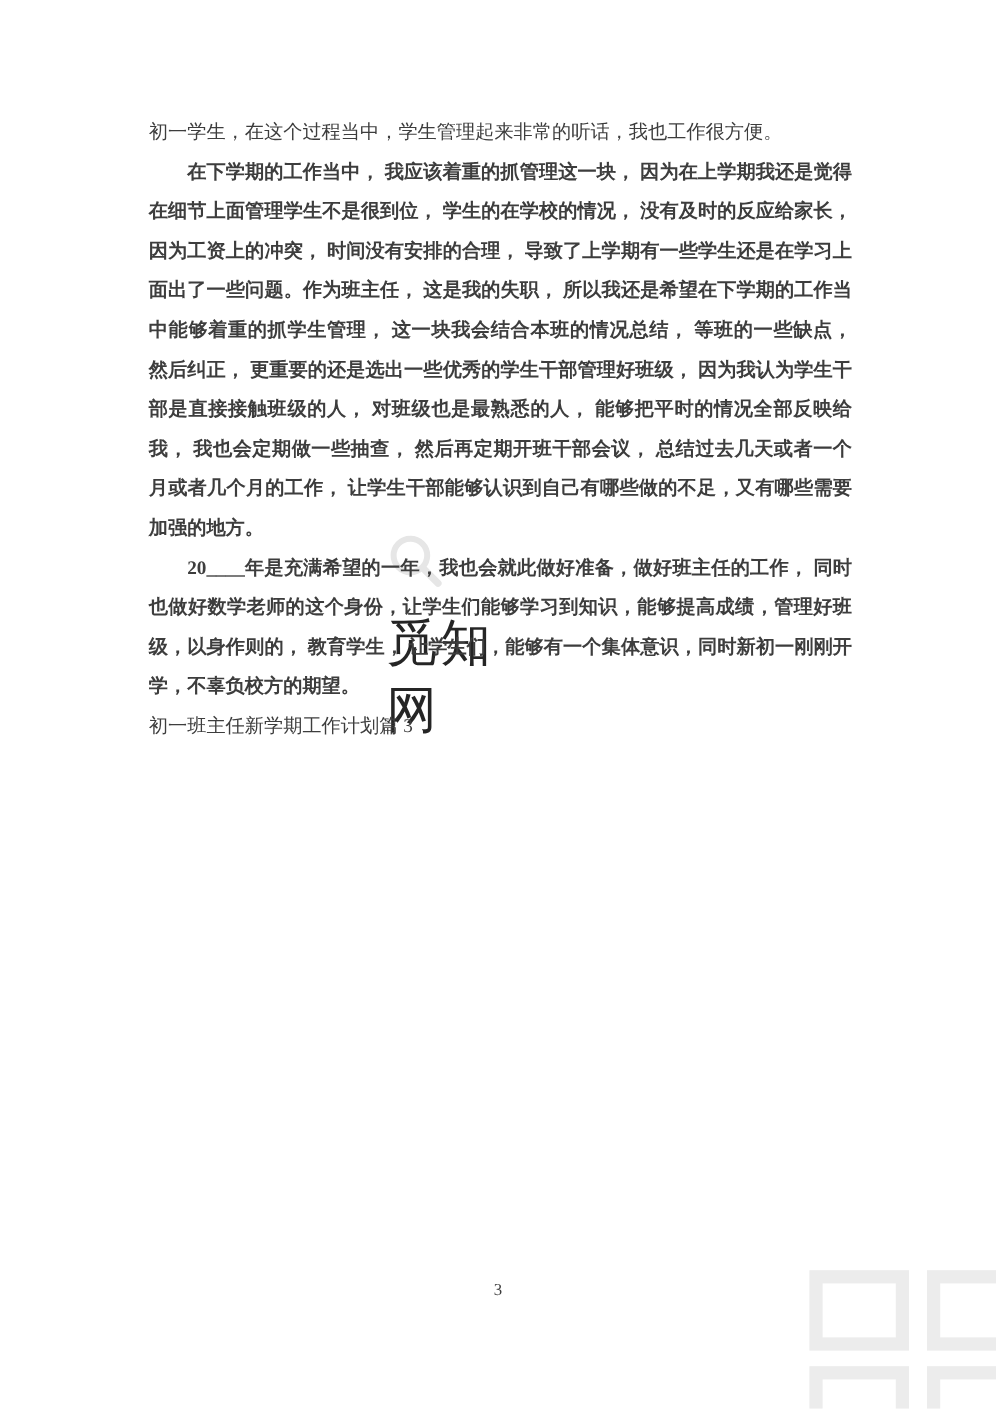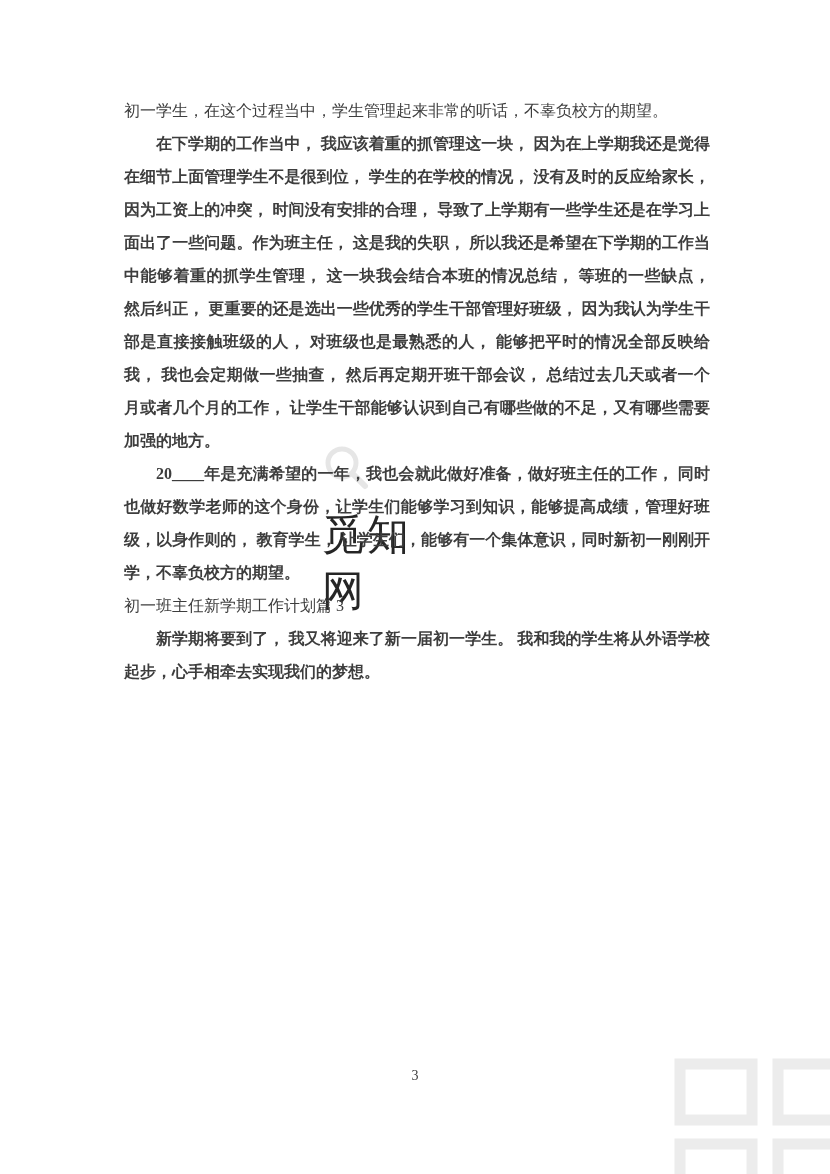--- a/index.html
+++ b/index.html
@@ -87,22 +87,21 @@
   <svg class="wm-corner" width="210" height="160" viewBox="0 0 210 160">
     <g fill="none" stroke="#ececec" stroke-width="11">
       <rect x="18" y="12" width="72" height="56"></rect>
       <rect x="116" y="12" width="72" height="56"></rect>
       <rect x="18" y="92" width="72" height="56"></rect>
       <rect x="116" y="92" width="72" height="56"></rect>
     </g>
   </svg>
 
   <div class="content">
-    <p class="para">初一学生，在这个过程当中，学生管理起来非常的听话，不辜负校方的期望。</p>
+    <p class="para">初一学生，在这个过程当中，学生管理起来非常的听话，我也工作很方便。</p>
     <p class="para indent">在下学期的工作当中， 我应该着重的抓管理这一块， 因为在上学期我还是觉得在细节上面管理学生不是很到位， 学生的在学校的情况， 没有及时的反应给家长， 因为工资上的冲突， 时间没有安排的合理， 导致了上学期有一些学生还是在学习上面出了一些问题。作为班主任， 这是我的失职， 所以我还是希望在下学期的工作当中能够着重的抓学生管理， 这一块我会结合本班的情况总结， 等班的一些缺点， 然后纠正， 更重要的还是选出一些优秀的学生干部管理好班级， 因为我认为学生干部是直接接触班级的人， 对班级也是最熟悉的人， 能够把平时的情况全部反映给我， 我也会定期做一些抽查， 然后再定期开班干部会议， 总结过去几天或者一个月或者几个月的工作， 让学生干部能够认识到自己有哪些做的不足，又有哪些需要加强的地方。</p>
     <p class="para indent">20____年是充满希望的一年，我也会就此做好准备，做好班主任的工作， 同时也做好数学老师的这个身份，让学生们能够学习到知识，能够提高成绩，管理好班级，以身作则的， 教育学生， 让学生们，能够有一个集体意识，同时新初一刚刚开学，不辜负校方的期望。</p>
     <p class="para">初一班主任新学期工作计划篇 3</p>
-    <p class="para indent">新学期将要到了， 我又将迎来了新一届初一学生。 我和我的学生将从外语学校起步，心手相牵去实现我们的梦想。</p>
   </div>
 
   <div class="page-number">3</div>
 
 </div>
 
 </body></html>

